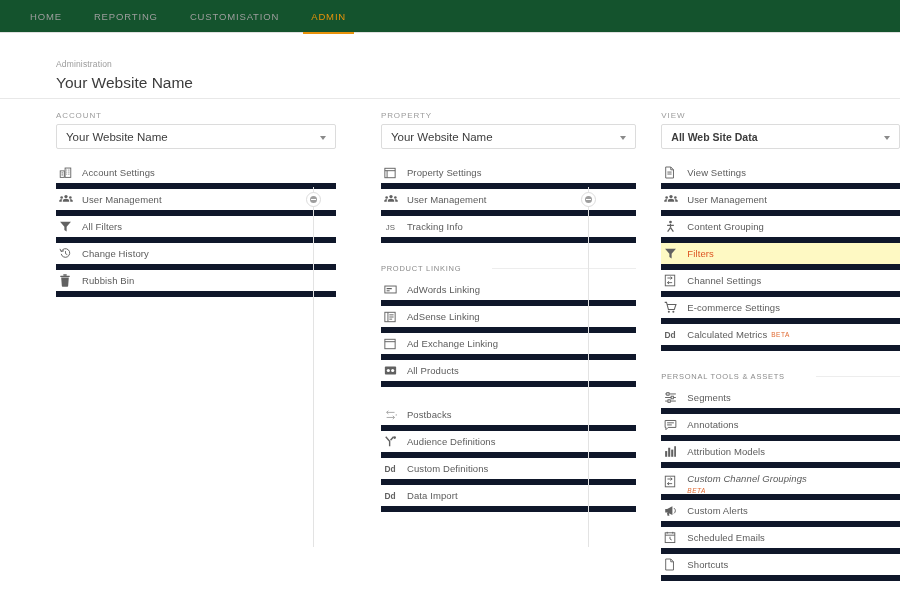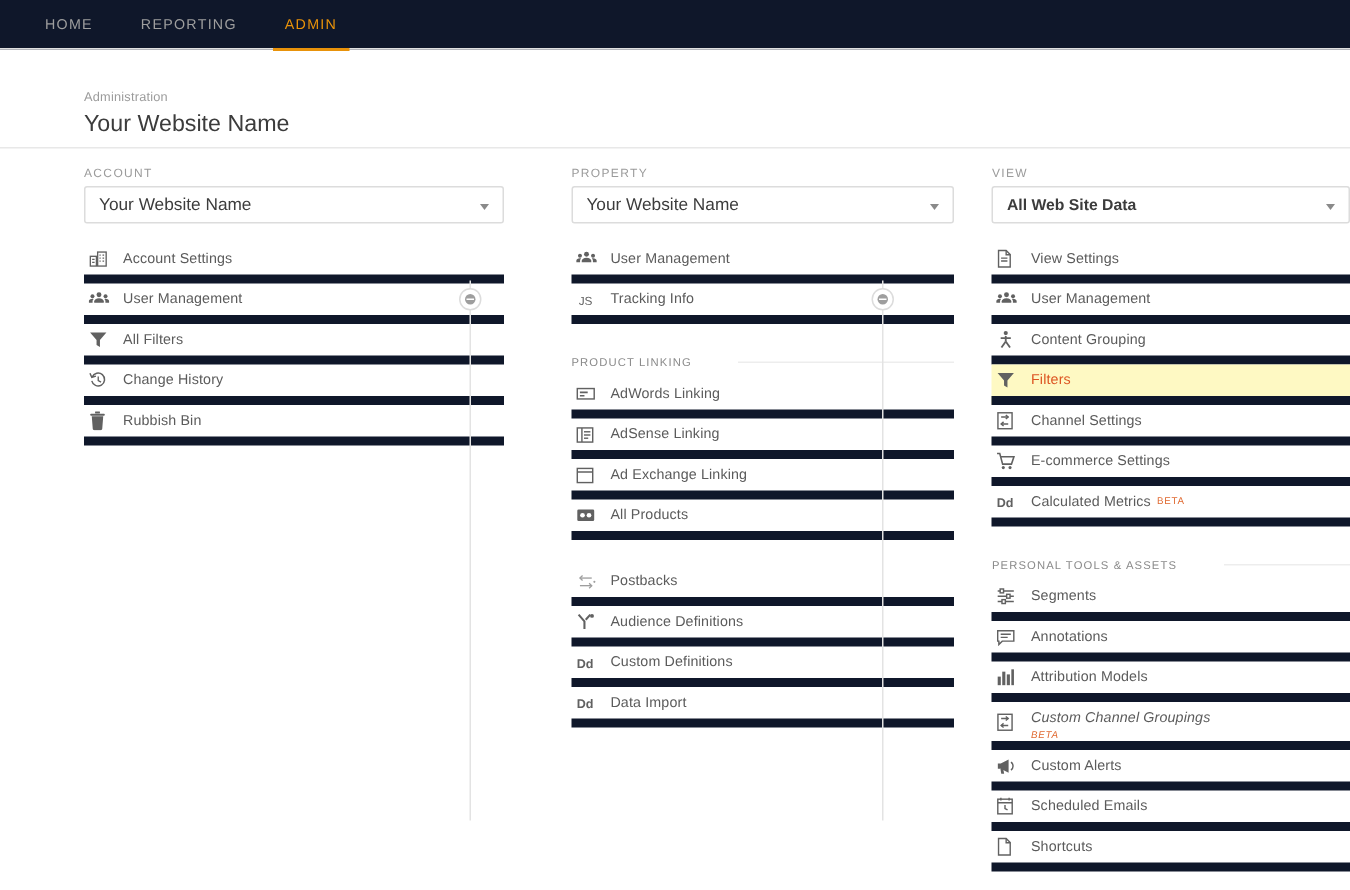--- a/index.html
+++ b/index.html
@@ -13,21 +13,21 @@
   #app { position: relative; width: 900px; height: 593px; overflow: hidden; background:#fff; }
 
   
   .topnav {
     position: relative;
     height: 33px;
     border-bottom: 1px solid #e0e0e0;
     display: flex;
     align-items: stretch;
     padding-left: 14px;
-    background: #0f172a;
+    background: #14532d;
   }
   .navtab {
     display: flex; align-items: center;
     height: 33px;
     padding: 0 16px;
     font-size: 9.5px;
     letter-spacing: .85px;
     color: #9e9e9e;
     cursor: pointer;
     position: relative;
@@ -210,20 +210,21 @@
   svg { display: block; }
 </style>
 </head>
 <body>
 
 <div id="app">
 
   <div class="topnav">
     <div class="navtab">HOME</div>
     <div class="navtab">REPORTING</div>
+    <div class="navtab">CUSTOMISATION</div>
     <div class="navtab active">ADMIN</div>
   </div>
 
   <div class="titleband">
     <div class="eyebrow">Administration</div>
     <div class="pagetitle">Your Website Name</div>
   </div>
 
   <div class="columns">
 
@@ -311,20 +312,30 @@
 
     <div class="col col-property">
       <div class="collabel">PROPERTY</div>
       <div class="select">
         <span>Your Website Name</span>
         <span class="caret"></span>
       </div>
 
       <div class="menu">
 
+        <div class="mrow">
+          <span class="icon">
+            <svg width="12" height="12" viewBox="0 0 14 14" fill="none" stroke="#616161" stroke-width="1.1">
+              <rect x="1" y="1.5" width="12" height="11"></rect>
+                <line x1="1" y1="4.3" x2="13" y2="4.3"></line>
+              <line x1="3.6" y1="4.3" x2="3.6" y2="12.5"></line>
+            </svg>
+          </span>
+          <span class="mlabel">Property Settings</span>
+        </div>
 
         <div class="mrow">
           <span class="icon">
             <svg width="14" height="13" viewBox="0 0 18 14" fill="#616161">
               <circle cx="9" cy="3.2" r="2.1"></circle>
                 <circle cx="3.4" cy="4.4" r="1.7"></circle>
                 <circle cx="14.6" cy="4.4" r="1.7"></circle>
               <path d="M9 6.1c-2.4 0-4.1 1.2-4.1 2.7V10h8.2V8.8C13.1 7.3 11.4 6.1 9 6.1z"></path>
               <path d="M3.4 6.6c-1.8 0-3.1 .9-3.1 2V10h3.2V8.6c0-.7.3-1.4.9-1.9-.3-.1-.6-.1-1-.1z"></path>
               <path d="M14.6 6.6c-.4 0-.7 0-1 .1.6.5.9 1.2.9 1.9V10h3.2V8.6c0-1.1-1.3-2-3.1-2z"></path>

